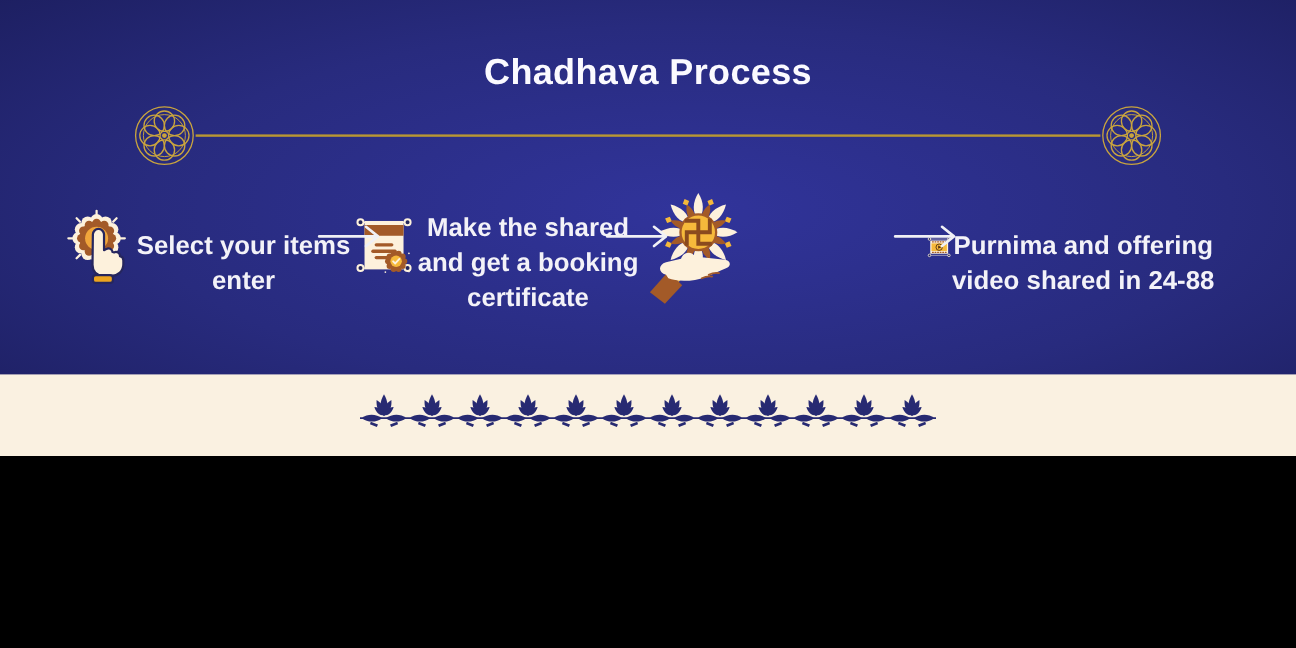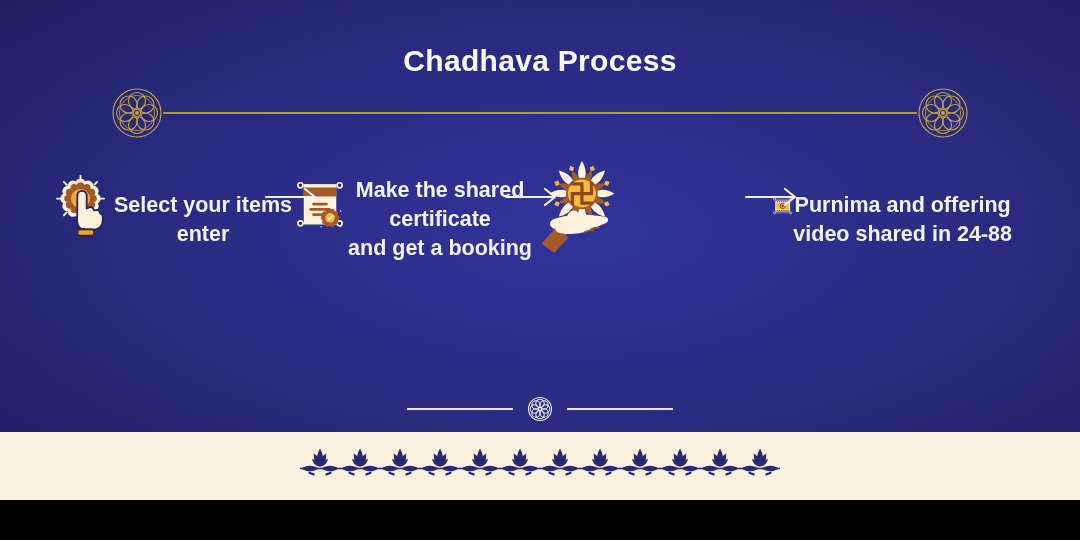--- a/index.html
+++ b/index.html
@@ -1,18 +1,18 @@
 <!DOCTYPE html>
 <html><head>
 <meta charset="utf-8">
 <style>
   html,body{margin:0;padding:0;background:#000;}
   .poster{
     position:relative;
-    width:1080px;height:500px;
+    width:1080px;height:380px;
     overflow:hidden;
     font-family:"Liberation Sans", sans-serif;
     background:
       radial-gradient(120% 115% at 53% 46%, #31349b 0%, #282b7e 35%, #1b1d5c 65%, #121139 100%);
   }
   .title{
     position:absolute;top:44px;left:0;width:100%;
     text-align:center;margin:0;
     font-size:30px;font-weight:bold;color:#fbfaff;letter-spacing:.3px;
   }
@@ -176,22 +176,22 @@
         <circle cx="68" cy="71" r="8.5" fill="#f6b93b"></circle>
         <path d="M63.5 71 l3.2 3.2 l6.2 -6.8" fill="none" stroke="#fdf1dc" stroke-width="2.8" stroke-linecap="round" stroke-linejoin="round"></path>
         <g fill="#fdf1dc">
           <circle cx="87" cy="59" r="1.3"></circle>
             <circle cx="52" cy="87" r="1.3"></circle>
             <circle cx="87" cy="86" r="1.3"></circle>
         </g>
       </svg>
       <p class="step-label">
         <span>Make the shared</span>
+        <span>and get a booking</span>
         <span>certificate</span>
-        <span>and get a booking</span>
       </p>
     </div>
 
     <div class="step">
       <svg class="step-icon" viewBox="0 0 100 100">
         <g transform="translate(52,37)">
           <g fill="#fdf1dc">
             <path transform="rotate(0)" d="M0 -34 C5 -26 5.5 -17 0 -11 C-5.5 -17 -5 -26 0 -34 Z"></path>
             <path transform="rotate(45)" d="M0 -34 C5 -26 5.5 -17 0 -11 C-5.5 -17 -5 -26 0 -34 Z"></path>
             <path transform="rotate(90)" d="M0 -34 C5 -26 5.5 -17 0 -11 C-5.5 -17 -5 -26 0 -34 Z"></path>

